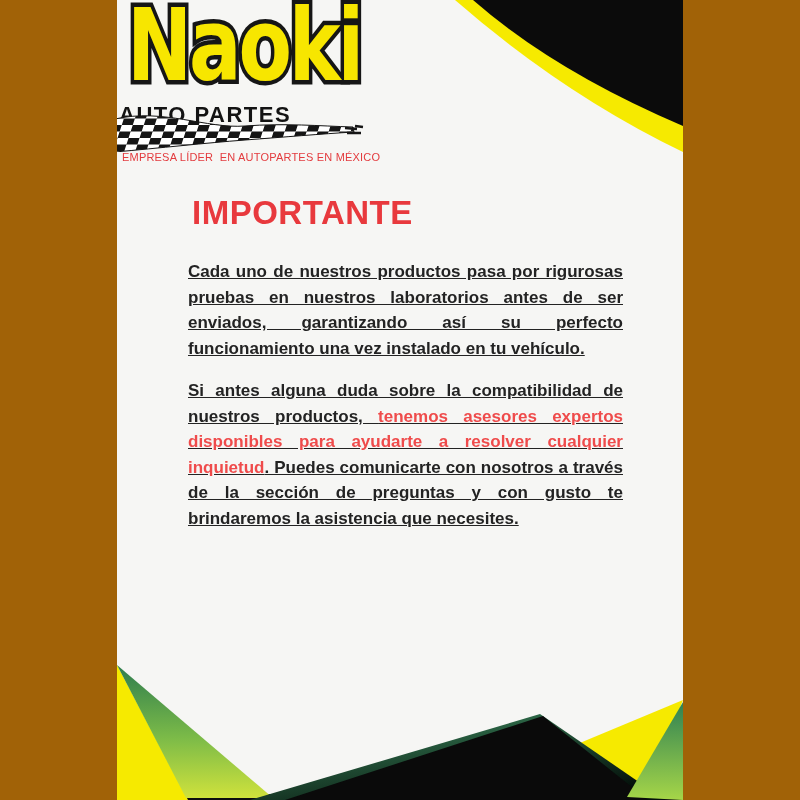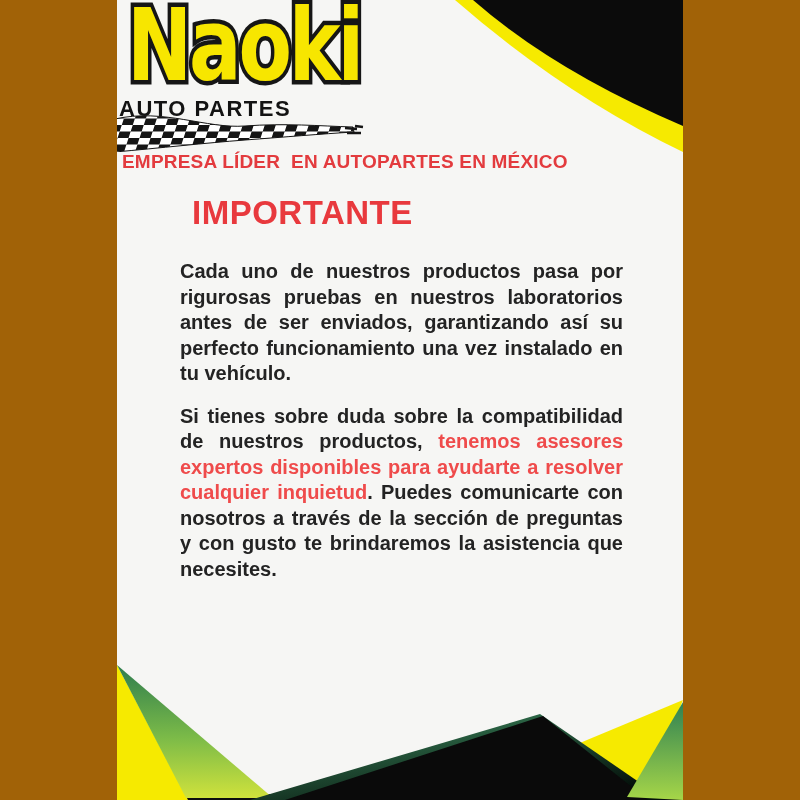--- a/index.html
+++ b/index.html
@@ -15,40 +15,40 @@
   .corner-svg{position:absolute;top:0;right:0;width:566px;height:160px;display:block;}
   .bottom-svg{position:absolute;bottom:0;left:0;width:566px;height:150px;display:block;}
 
   .logo-svg{position:absolute;left:6px;top:-2px;width:250px;height:102px;overflow:visible;}
   .logo-svg text{
     font-family:"DejaVu Sans", sans-serif;font-weight:bold;font-size:100px;
     fill:#f7e600;stroke:#161616;stroke-width:9px;paint-order:stroke;
     letter-spacing:-4px;
   }
   .logo-sub{
-    position:absolute;left:2px;top:96px;width:300px;
+    position:absolute;left:2px;top:102px;width:300px;
     font-size:22px;font-weight:800;letter-spacing:1.5px;color:#131313;
     font-family:"Liberation Sans", sans-serif;
   }
   .flag-svg{position:absolute;left:-2px;top:112px;width:250px;height:40px;display:block;}
   .tagline{
     position:absolute;left:5px;top:151px;
-    font-size:19px;font-weight:700;color:#e33b3e;white-space:pre;letter-spacing:0.2px;
+    font-size:11px;font-weight:400;color:#e33b3e;white-space:pre;letter-spacing:0.2px;
   }
 
   .main-block{
     position:absolute;left:63px;top:196px;width:443px;
   }
   .main-heading{
     margin:0 0 30px 12px;font-size:33px;font-weight:800;letter-spacing:0.5px;
     color:#e8393d;line-height:1;
   }
   .body-par{
-    margin:0 0 17px 0;font-size:20px;line-height:25.5px;font-weight:700;
-    color:#232323;text-align:justify;
+    margin:0 0 17px 8px;font-size:17px;line-height:25.5px;font-weight:700;
+    color:#232323;text-align:justify;text-decoration:underline;
   }
   .red-inline{color:#ef4b4b;}
 </style>
 </head>
 <body>
 
 <div class="canvas">
   <div class="content">
 
     <svg class="corner-svg" viewBox="0 0 566 160" aria-hidden="true">
@@ -71,21 +71,21 @@
       </defs>
       <path d="M0,7 C48,-4 92,17 130,14 C170,11 205,14 238,15 L239,20 C205,22 170,25 130,28 C90,31 45,36 0,40 Z" fill="url(#chk)" stroke="#151515" stroke-width="1"></path>
       <path d="M230,16 l12,1 m-10,4 l14,0 m-6,-7 l8,1" stroke="#151515" stroke-width="2.5" fill="none"></path>
     </svg>
 
     <div class="tagline">EMPRESA LÍDER  EN AUTOPARTES EN MÉXICO</div>
 
     <div class="main-block">
       <h1 class="main-heading">IMPORTANTE</h1>
       <p class="body-par">Cada uno de nuestros productos pasa por rigurosas pruebas en nuestros laboratorios antes de ser enviados, garantizando así su perfecto funcionamiento una vez instalado en tu vehículo.</p>
-      <p class="body-par"><span>Si tienes sobre duda sobre la compatibilidad de nuestros productos, </span><span class="red-inline">tenemos asesores expertos disponibles para ayudarte a resolver cualquier inquietud</span><span>. Puedes comunicarte con nosotros a través de la sección de preguntas y con gusto te brindaremos la asistencia que necesites.</span></p>
+      <p class="body-par"><span>Si antes alguna duda sobre la compatibilidad de nuestros productos, </span><span class="red-inline">tenemos asesores expertos disponibles para ayudarte a resolver cualquier inquietud</span><span>. Puedes comunicarte con nosotros a través de la sección de preguntas y con gusto te brindaremos la asistencia que necesites.</span></p>
     </div>
 
     <svg class="bottom-svg" viewBox="0 0 566 150" aria-hidden="true">
       <defs>
         <linearGradient id="gLime" x1="0" y1="0" x2="0" y2="1">
           <stop offset="0" stop-color="#2e7d4e"></stop>
           <stop offset="0.55" stop-color="#7cbb48"></stop>
           <stop offset="1" stop-color="#cfe23c"></stop>
         </linearGradient>
         <linearGradient id="gDark" x1="0" y1="0" x2="0.7" y2="1">

